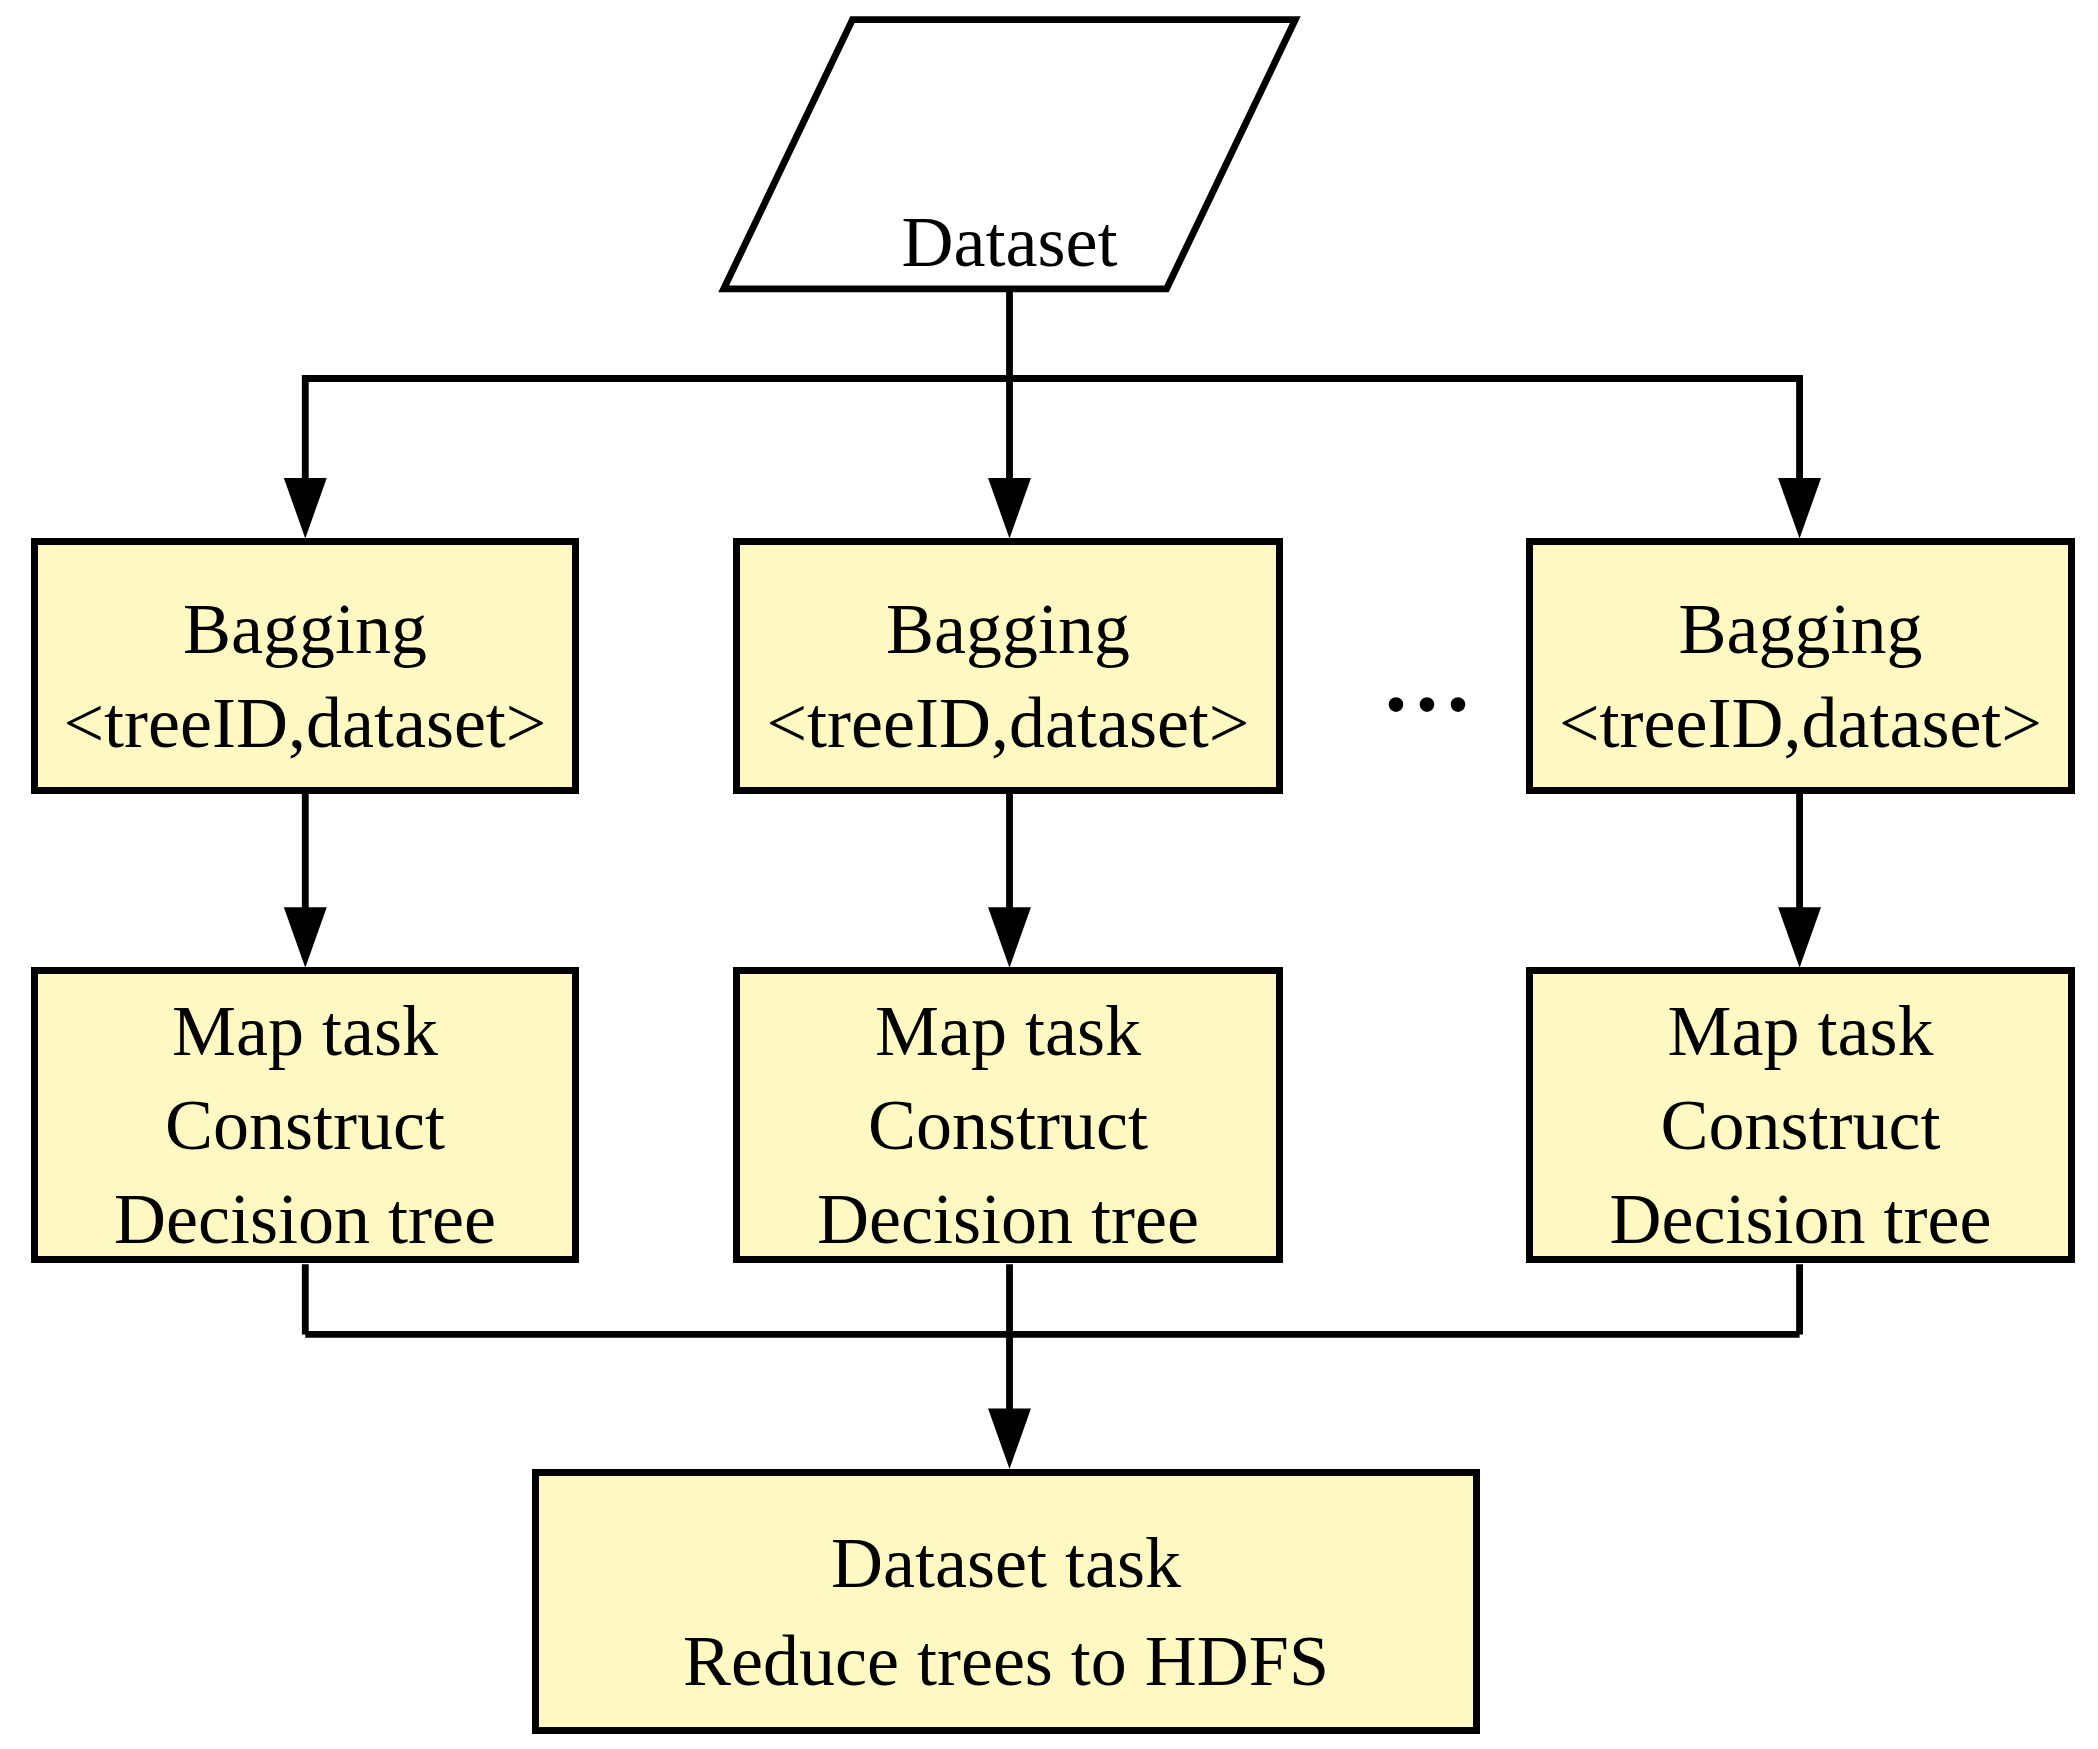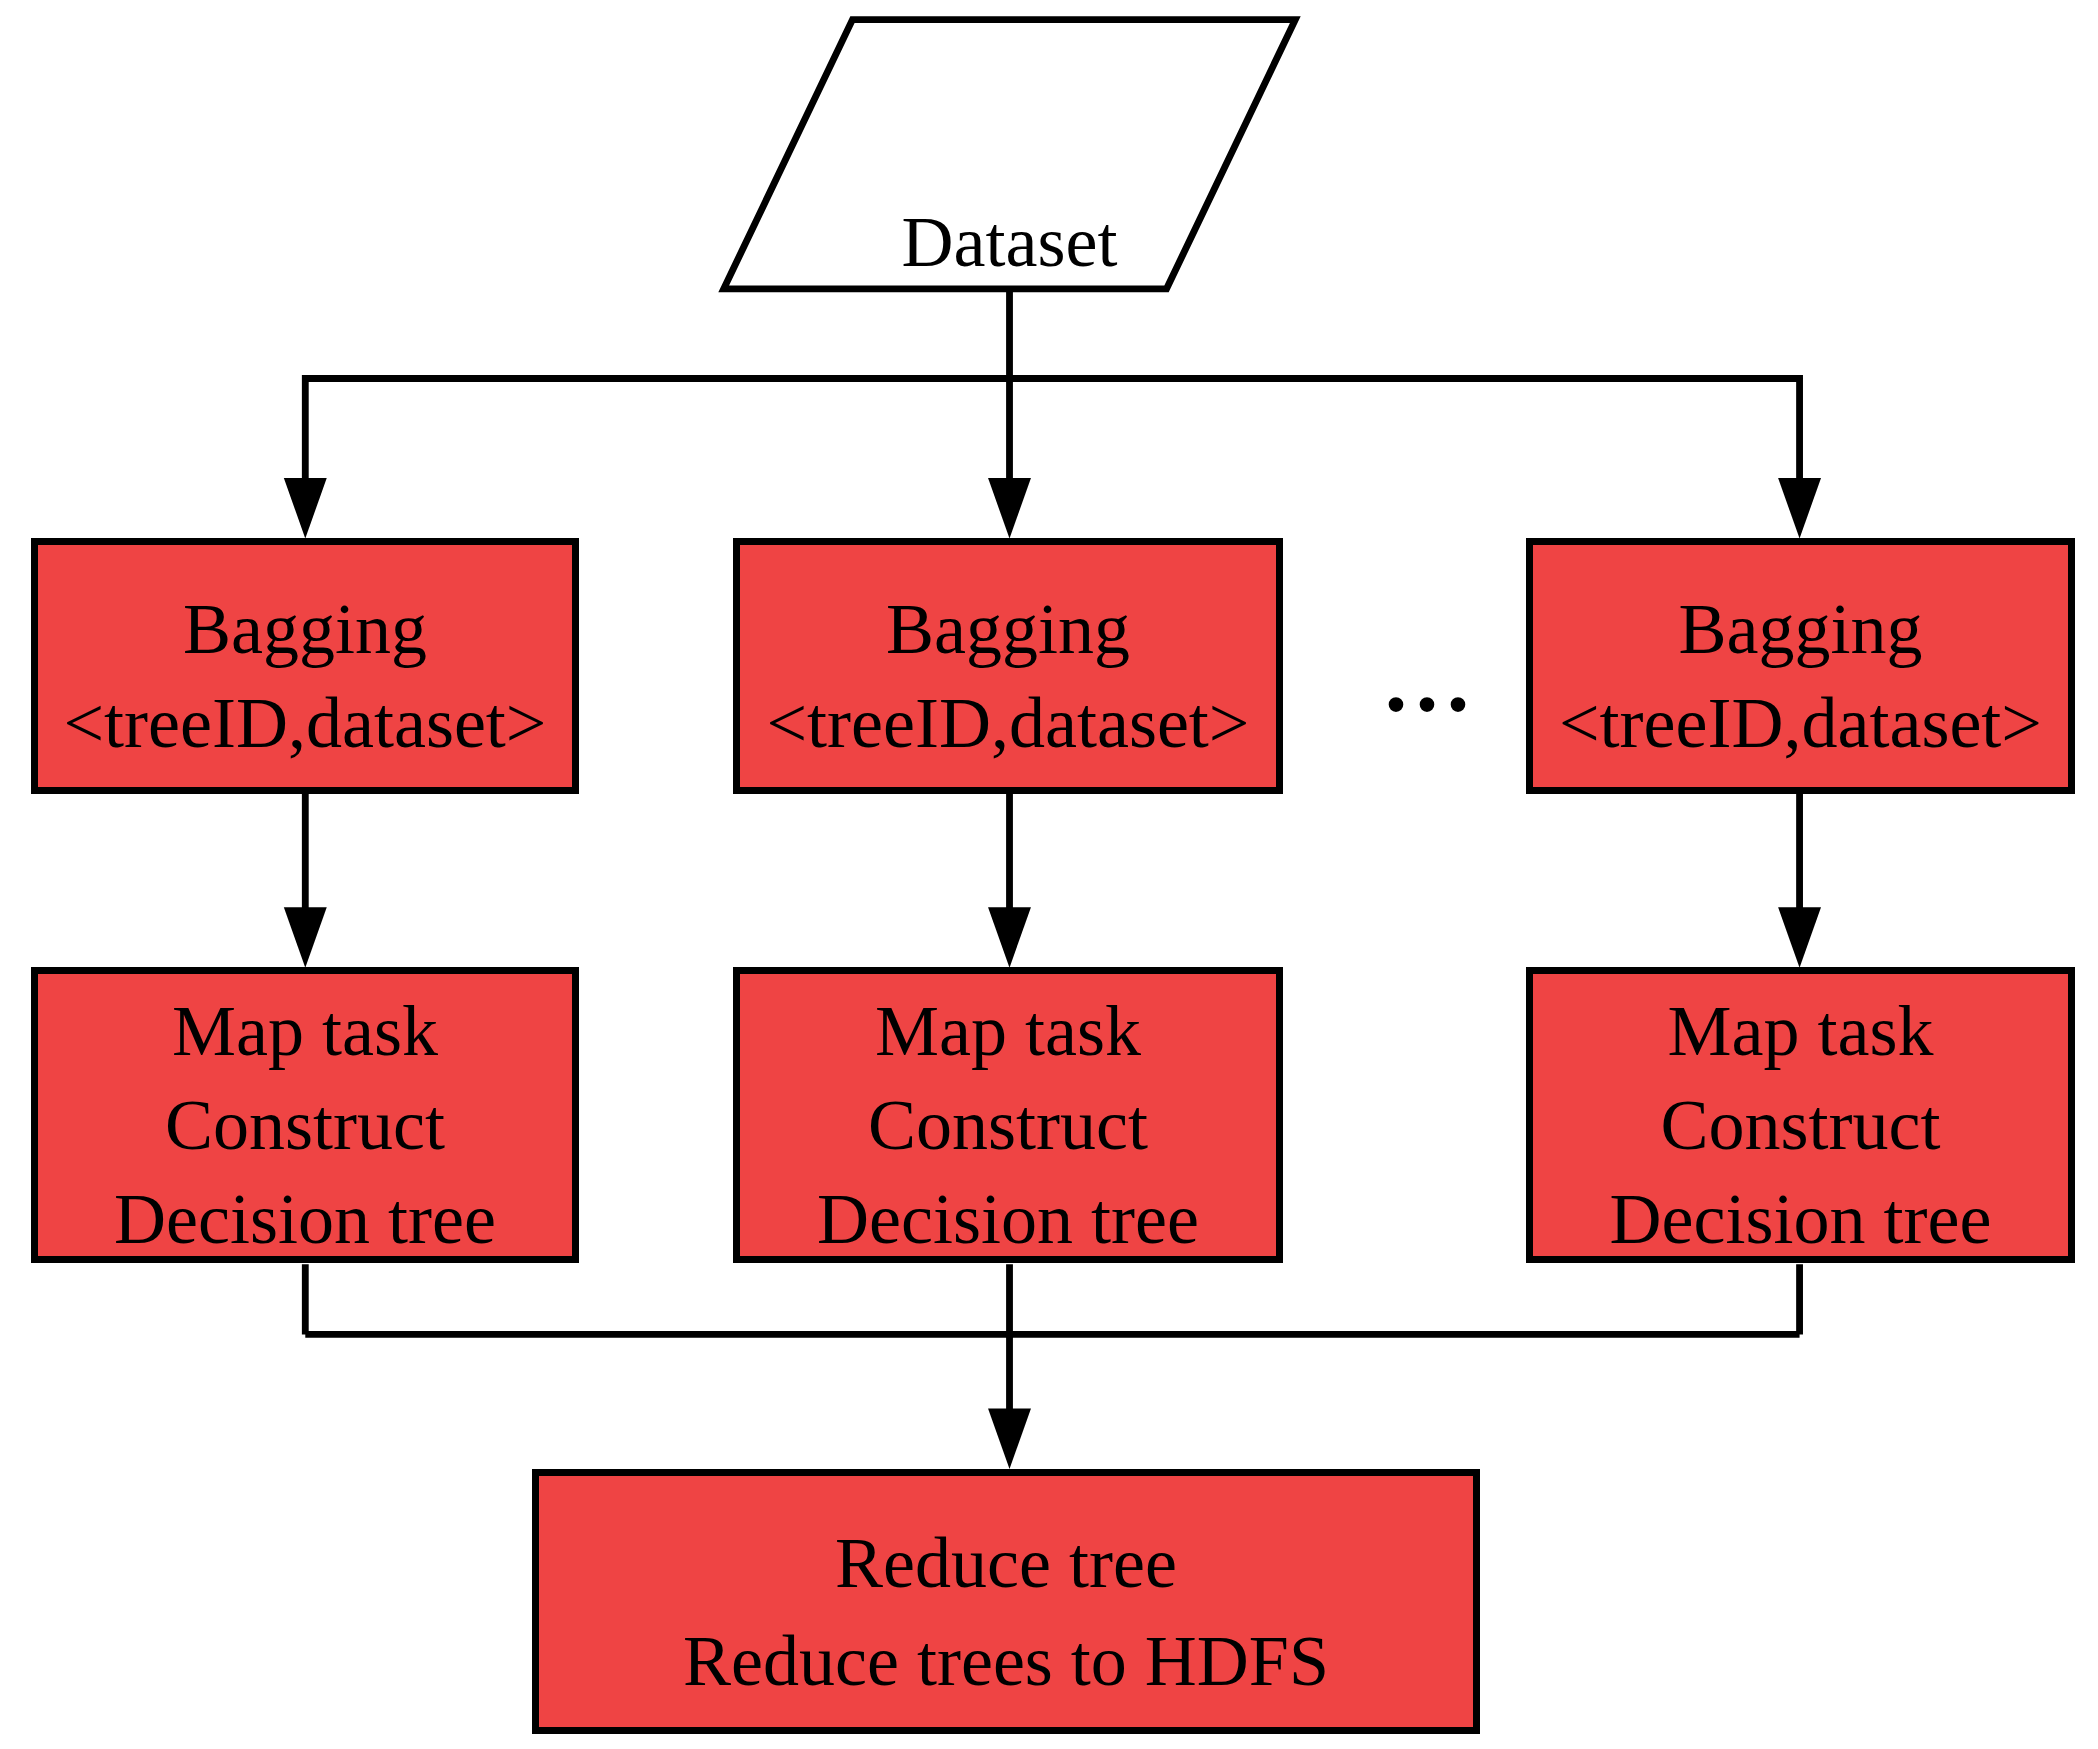--- a/index.html
+++ b/index.html
@@ -15,21 +15,21 @@
   .line{fill:none;stroke:#000000;stroke-width:7px;stroke-linejoin:miter;stroke-linecap:butt;}
   .shape{fill:#ffffff;stroke:#000000;stroke-width:7px;stroke-linejoin:miter;}
   .head{fill:#000000;stroke:none;}
   .node{
     position:absolute;
     box-sizing:border-box;
     display:flex;flex-direction:column;
     align-items:center;justify-content:center;
     text-align:center;
     font-size:72px;line-height:94px;
-    background:#ef4444;
+    background:#fef9c3;
   }
   .box{border:7.8px solid #000000;}
   .node .txt{display:block;transform:translateY(9.8px);}
   .dataset-label{background:transparent;}
   .dataset-label .txt{transform:translateY(0);}
   .b1{left:31px;top:538px;width:548px;height:256px;}
   .b2{left:733px;top:538px;width:550px;height:256px;}
   .b3{left:1526px;top:538px;width:549px;height:256px;}
   .m1{left:31px;top:967px;width:548px;height:296px;}
   .m2{left:733px;top:967px;width:550px;height:296px;}
@@ -100,18 +100,18 @@
     <span class="txt">Construct</span>
     <span class="txt">Decision tree</span>
   </div>
   <div class="node box m3">
     <span class="txt">Map task</span>
     <span class="txt">Construct</span>
     <span class="txt">Decision tree</span>
   </div>
 
   <div class="node box reduce">
-    <span class="txt">Reduce tree</span>
+    <span class="txt">Dataset task</span>
     <span class="txt">Reduce trees to HDFS</span>
   </div>
 
 </div>
 
 
 </body></html>

